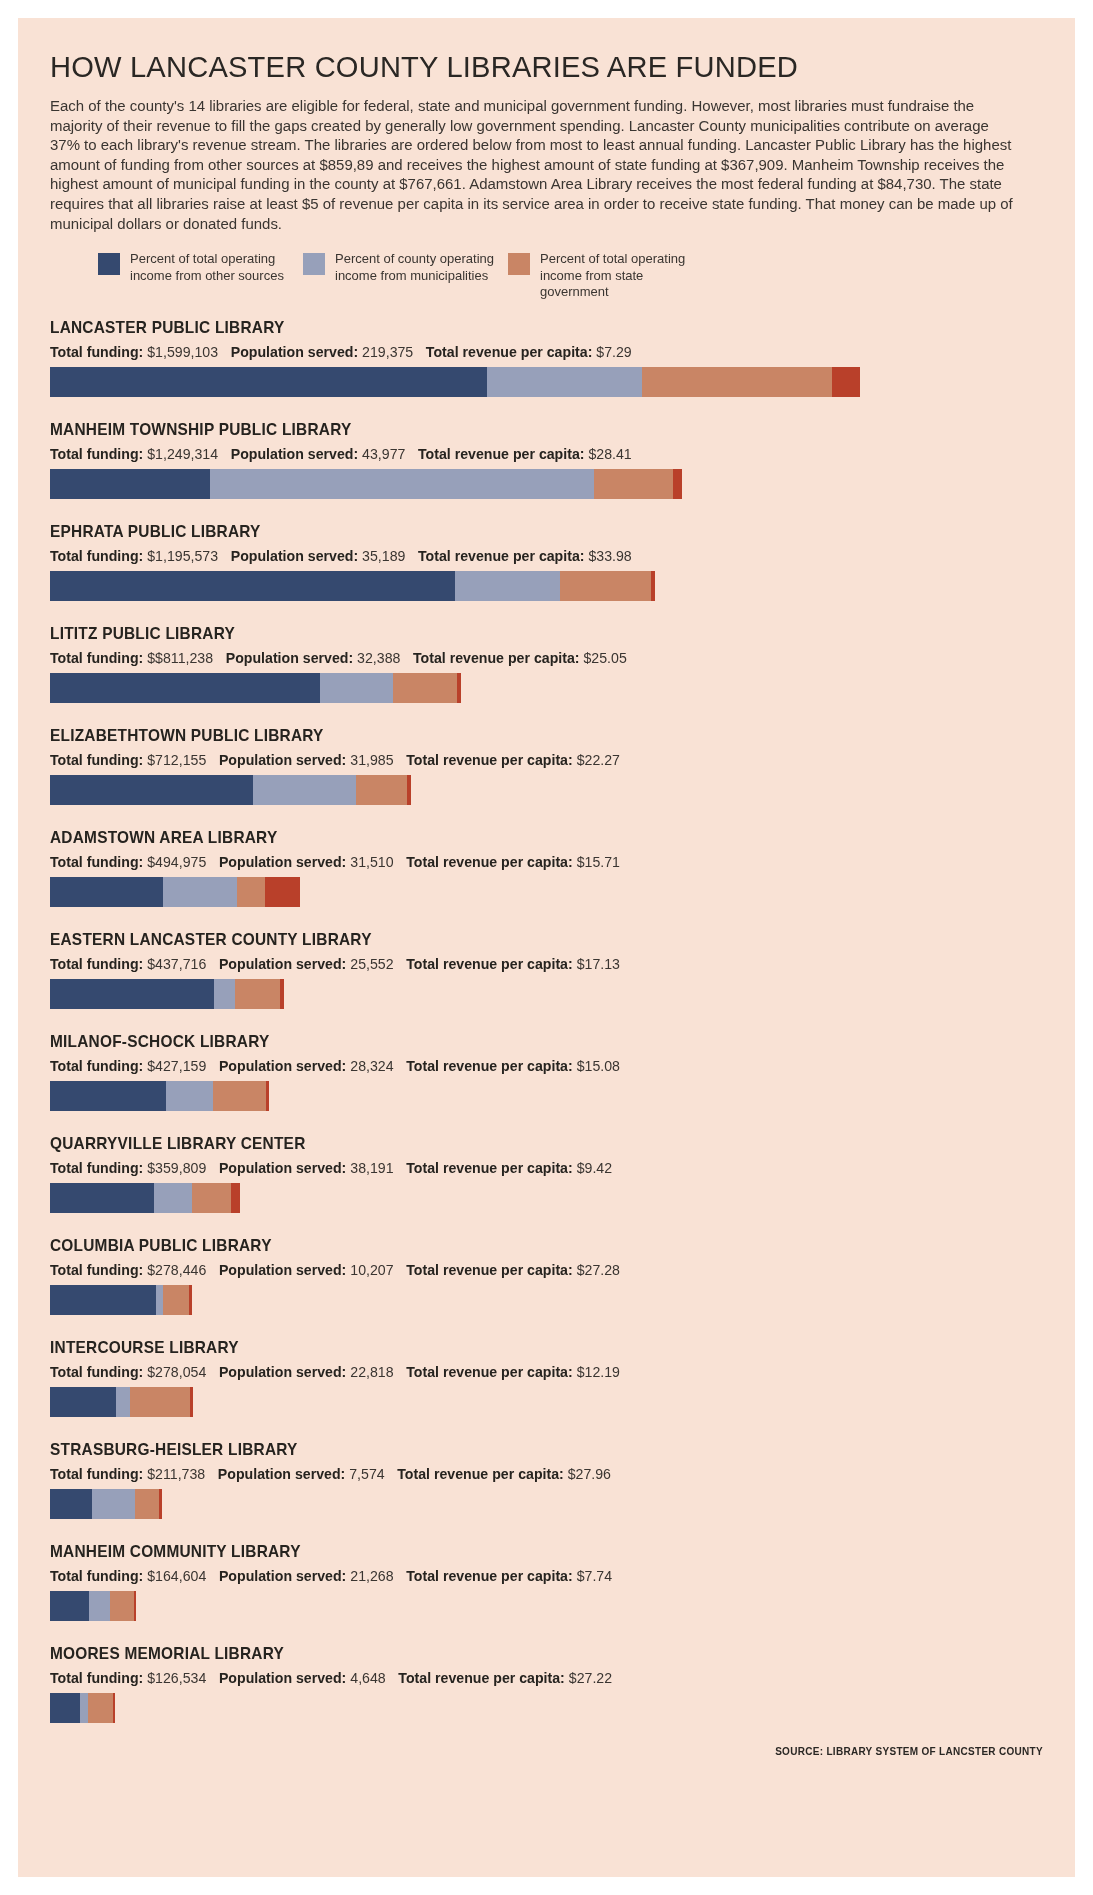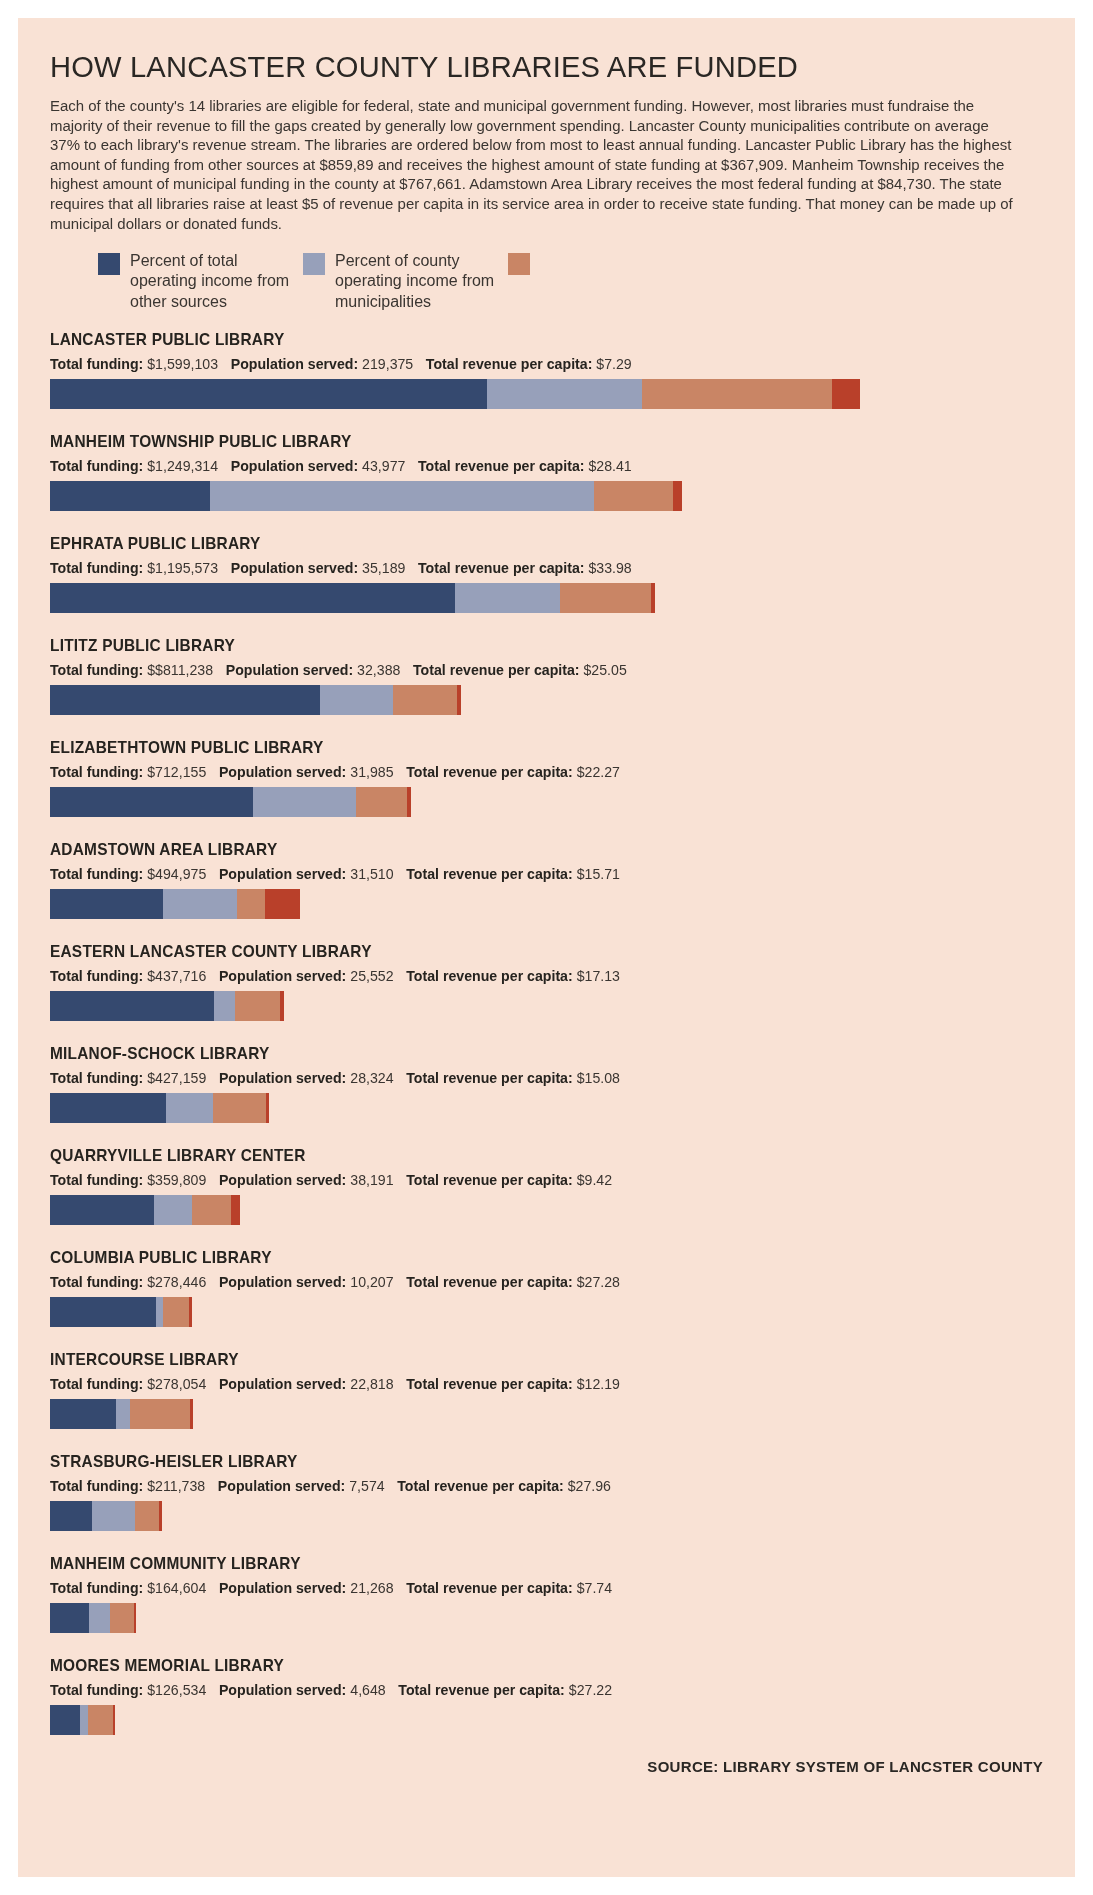--- a/index.html
+++ b/index.html
@@ -57,21 +57,21 @@
   }
   .legend-item:nth-child(3) { width: 212px; }
   .swatch {
     width: 22px;
     height: 22px;
     flex: 0 0 22px;
     margin-top: 2px;
     margin-right: 10px;
   }
   .legend-label {
-    font-size: 16px;
+    font-size: 13px;
     line-height: 1.26;
     color: #3a3531;
     max-width: 160px;
   }
   .legend-item:nth-child(3) .legend-label { max-width: 175px; }
   .legend-item:nth-child(4) .legend-label { max-width: 175px; }
 
   
   .rows { margin-top: 18px; }
   .row { margin-bottom: 23px; }
@@ -96,21 +96,21 @@
   .stats b { font-weight: 700; color: #26231f; }
   .stats .sep { display: inline-block; width: 13px; }
   .bar {
     display: flex;
     height: 30px;
     width: 1000px;
   }
   .seg { height: 100%; }
   .source {
     text-align: right;
-    font-size: 15px;
+    font-size: 10px;
     font-weight: 700;
     letter-spacing: 0.3px;
     color: #2a2724;
     margin-top: 4px;
     padding-right: 2px;
   }
 </style>
 </head>
 <body>
 
@@ -124,20 +124,21 @@
     <div class="legend-item">
       <span class="swatch" style="background: rgb(53, 73, 111);"></span>
       <span class="legend-label">Percent of total operating income from other sources</span>
     </div>
     <div class="legend-item">
       <span class="swatch" style="background: rgb(151, 160, 186);"></span>
       <span class="legend-label">Percent of county operating income from municipalities</span>
     </div>
     <div class="legend-item">
       <span class="swatch" style="background: rgb(201, 133, 101);"></span>
+      <span class="legend-label">Percent of total operating income from state government</span>
     </div>
   </div>
 
   <div class="rows" id="rows">
       <div class="row">
         <div class="lib-name">LANCASTER PUBLIC LIBRARY</div>
         <div class="stats"><b>Total funding:</b><span> $1,599,103</span><span class="sep"></span><b>Population served:</b><span> 219,375</span><span class="sep"></span><b>Total revenue per capita:</b><span> $7.29</span></div>
         <div class="bar">
           <div class="seg" style="width: 437px; background: rgb(53, 73, 111);"></div>
           <div class="seg" style="width: 155px; background: rgb(151, 160, 186);"></div>

